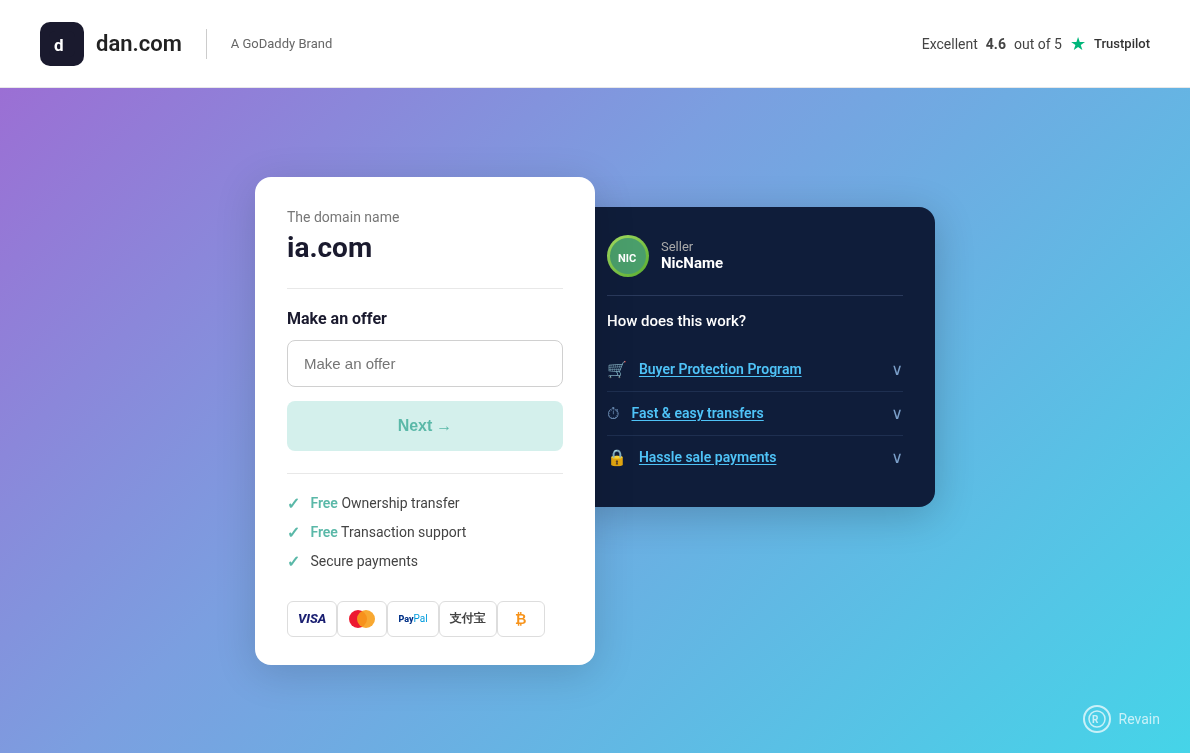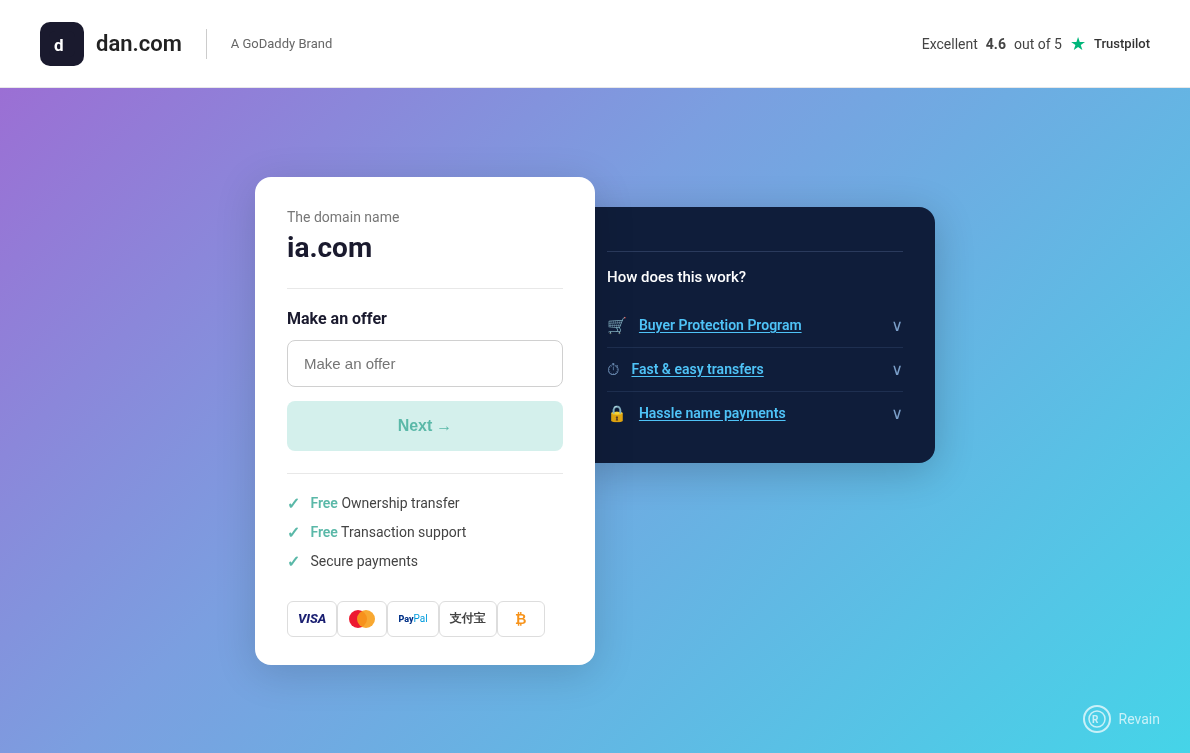--- a/index.html
+++ b/index.html
@@ -388,20 +388,34 @@
         <div class="pay-icon pay-paypal">
           <span style="color:#003087;font-weight:800;font-size:9px;">Pay</span>
             <span style="color:#009cde;font-weight:400;font-size:10px;">Pal</span>
         </div>
         <div class="pay-icon pay-alipay" style="font-size:12px;">支付宝</div>
         <div class="pay-icon pay-btc">₿</div>
       </div>
     </div>
 
     <div class="right-card">
+      <div class="seller-row">
+        <div class="seller-avatar">
+          <div class="seller-avatar-inner">
+            <svg width="36" height="36" viewBox="0 0 36 36">
+              <rect width="36" height="36" rx="18" fill="#4a9e6b"></rect>
+              <text x="8" y="24" font-size="11" font-weight="bold" fill="white">NIC</text>
+            </svg>
+          </div>
+        </div>
+        <div class="seller-info-text">
+          <span class="seller-label">Seller</span>
+          <span class="seller-name">NicName</span>
+        </div>
+      </div>
 
       <div class="right-divider"></div>
 
       <div class="how-title">How does this work?</div>
 
       <div class="feature-row">
         <div class="feature-left">
           <span class="feature-icon">🛒</span>
           <span class="feature-text">Buyer Protection Program</span>
         </div>
@@ -412,21 +426,21 @@
         <div class="feature-left">
           <span class="feature-icon">⏱</span>
           <span class="feature-text">Fast &amp; easy transfers</span>
         </div>
         <span class="chevron">∨</span>
       </div>
 
       <div class="feature-row">
         <div class="feature-left">
           <span class="feature-icon">🔒</span>
-          <span class="feature-text">Hassle name payments</span>
+          <span class="feature-text">Hassle sale payments</span>
         </div>
         <span class="chevron">∨</span>
       </div>
     </div>
 
   </div>
 
   <div class="revain-watermark">
     <div class="revain-icon">
       <svg width="18" height="18" viewBox="0 0 18 18">

